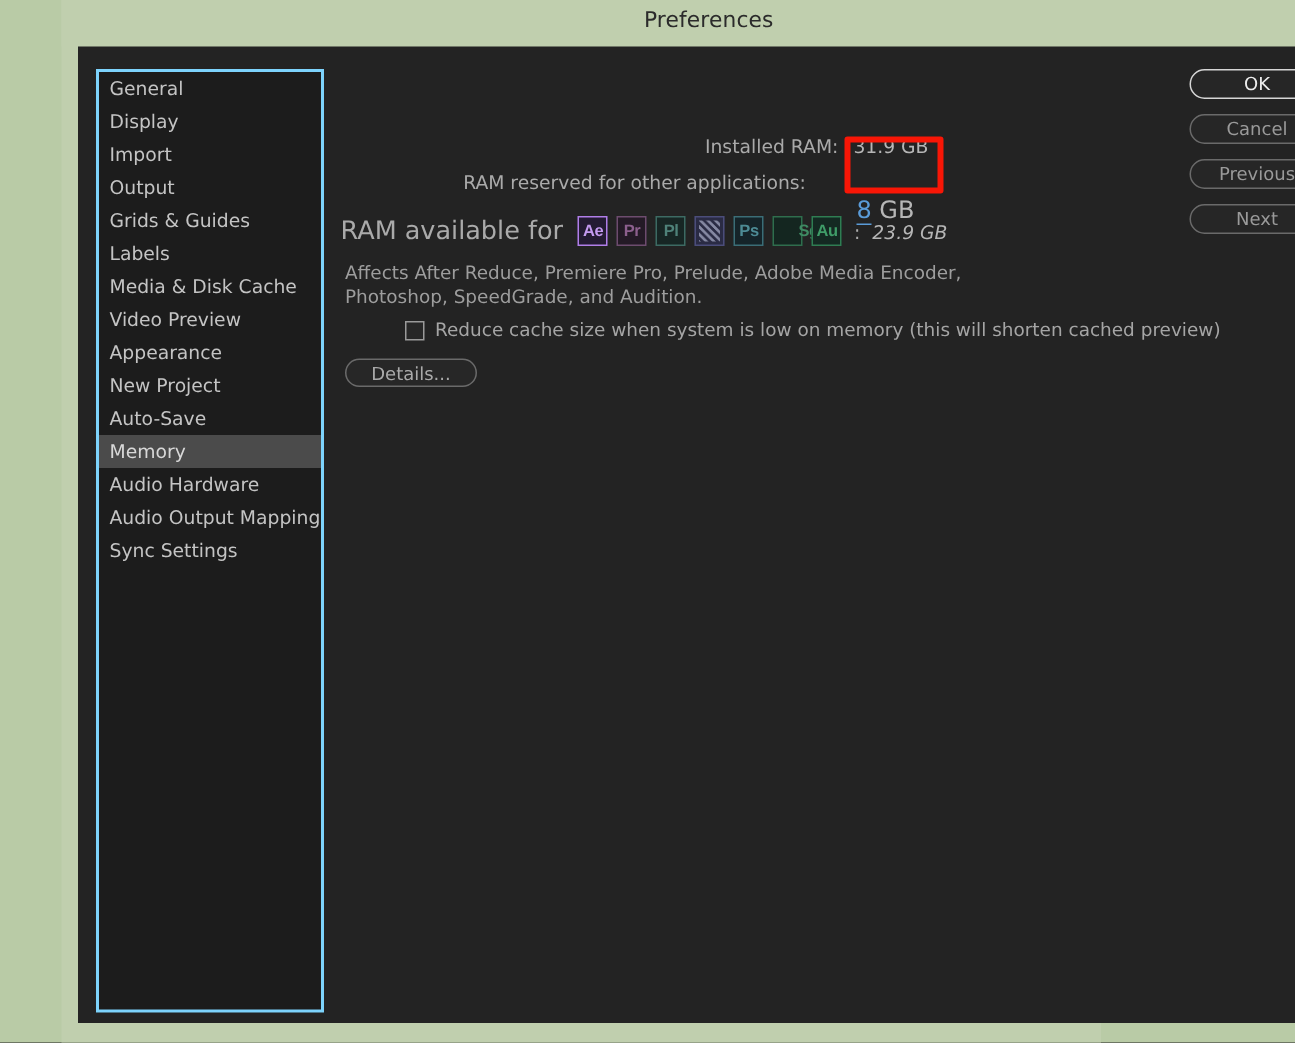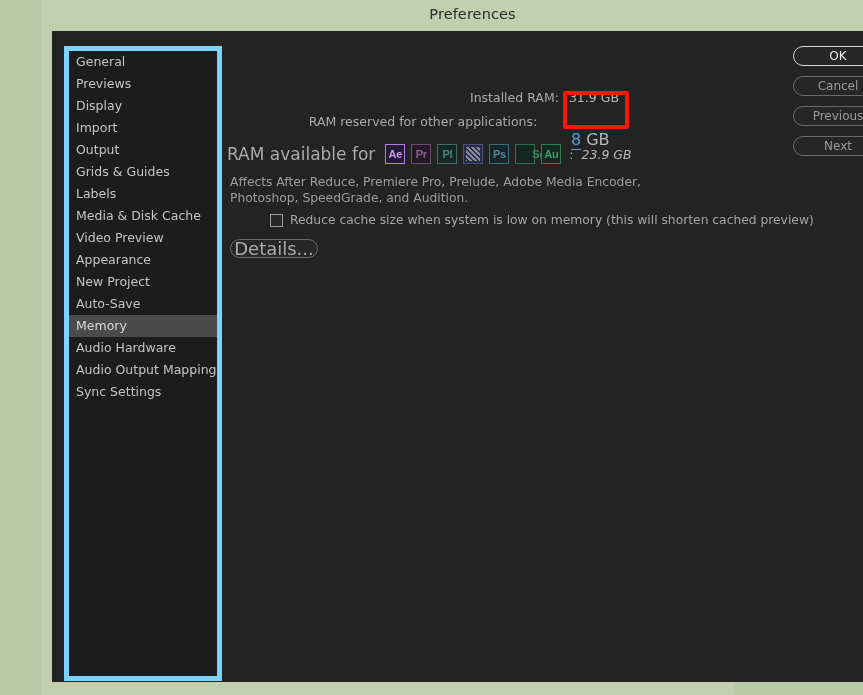--- a/index.html
+++ b/index.html
@@ -59,21 +59,21 @@
     width: 841px; height: 651px;
     background: #232323;
   }
 
   
   #sidebar {
     position: absolute;
     left: 12px; top: 15px;
     width: 148px; height: 625px;
     background: #1c1c1c;
-    border: 5px solid #7dd3fc;
+    border: 2px solid #7dd3fc;
     overflow: hidden;
   }
   .sidebar-item {
     height: 22px;
     line-height: 22px;
     padding-left: 7px;
     font-size: 12.5px;
     color: #c4c4c4;
     cursor: pointer;
     white-space: nowrap;
@@ -235,41 +235,40 @@
   
   #details-button {
     position: absolute;
     left: 3px; top: 193px;
     width: 88px; height: 19px;
     line-height: 18px;
     border-radius: 10px;
     border: 1px solid #6a6a6a;
     background: #272727;
     color: #aaaaaa;
-    font-size: 18px;
+    font-size: 12px;
     text-align: center;
     cursor: pointer;
     box-sizing: border-box;
   }
 </style>
 </head>
 <body>
 
 <div id="window">
 
   <div id="titlebar">
     <div id="title-text">Preferences</div>
     <div id="close-button">✕</div>
   </div>
 
   <div id="dialog-body">
 
     <div id="sidebar">
         <div class="sidebar-item">General</div>
-        <div class="sidebar-item">Previews</div>
         <div class="sidebar-item">Display</div>
         <div class="sidebar-item">Import</div>
         <div class="sidebar-item">Output</div>
         <div class="sidebar-item">Grids &amp; Guides</div>
         <div class="sidebar-item">Labels</div>
         <div class="sidebar-item">Media &amp; Disk Cache</div>
         <div class="sidebar-item">Video Preview</div>
         <div class="sidebar-item">Appearance</div>
         <div class="sidebar-item">New Project</div>
         <div class="sidebar-item">Auto-Save</div>

